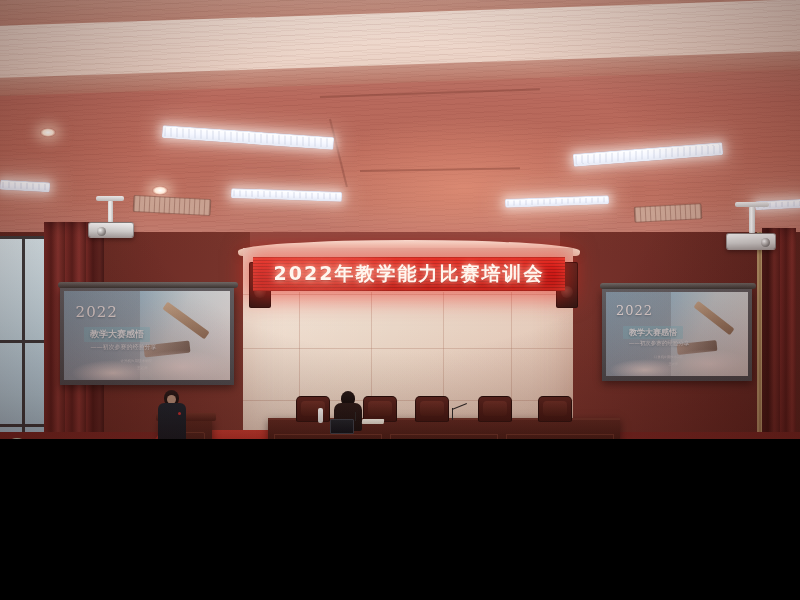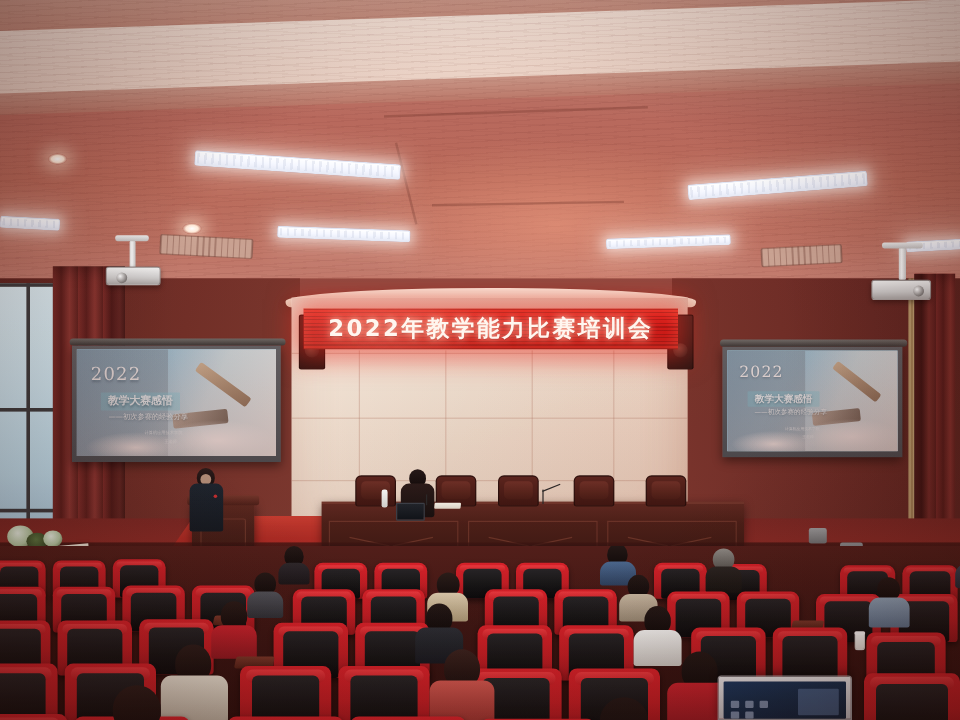--- a/index.html
+++ b/index.html
@@ -1,21 +1,21 @@
 <!DOCTYPE html>
 <html><head>
 <meta charset="utf-8">
 <title>Conference Hall Photo</title>
 <style>
   * { box-sizing: border-box; margin: 0; padding: 0; }
   html, body {
     width: 800px; height: 600px; overflow: hidden;
     font-family: "Liberation Sans", sans-serif; background: #000;
   }
-  .scene { position: relative; width: 800px; height: 600px; overflow: hidden; }
+  .scene { position: relative; width: 800px; height: 439px; overflow: hidden; }
 
   
   .ceiling {
     position: absolute; left: 0; top: 0; width: 800px; height: 250px;
     background:
       linear-gradient(180deg,#c38a7e 0%, #bd8176 10%, #b8776b 22%, #b5695e 40%,
                       #b76a5c 60%, #bb7264 80%, #c48478 100%);
     overflow: hidden;
   }
   .ceil-stripe {

